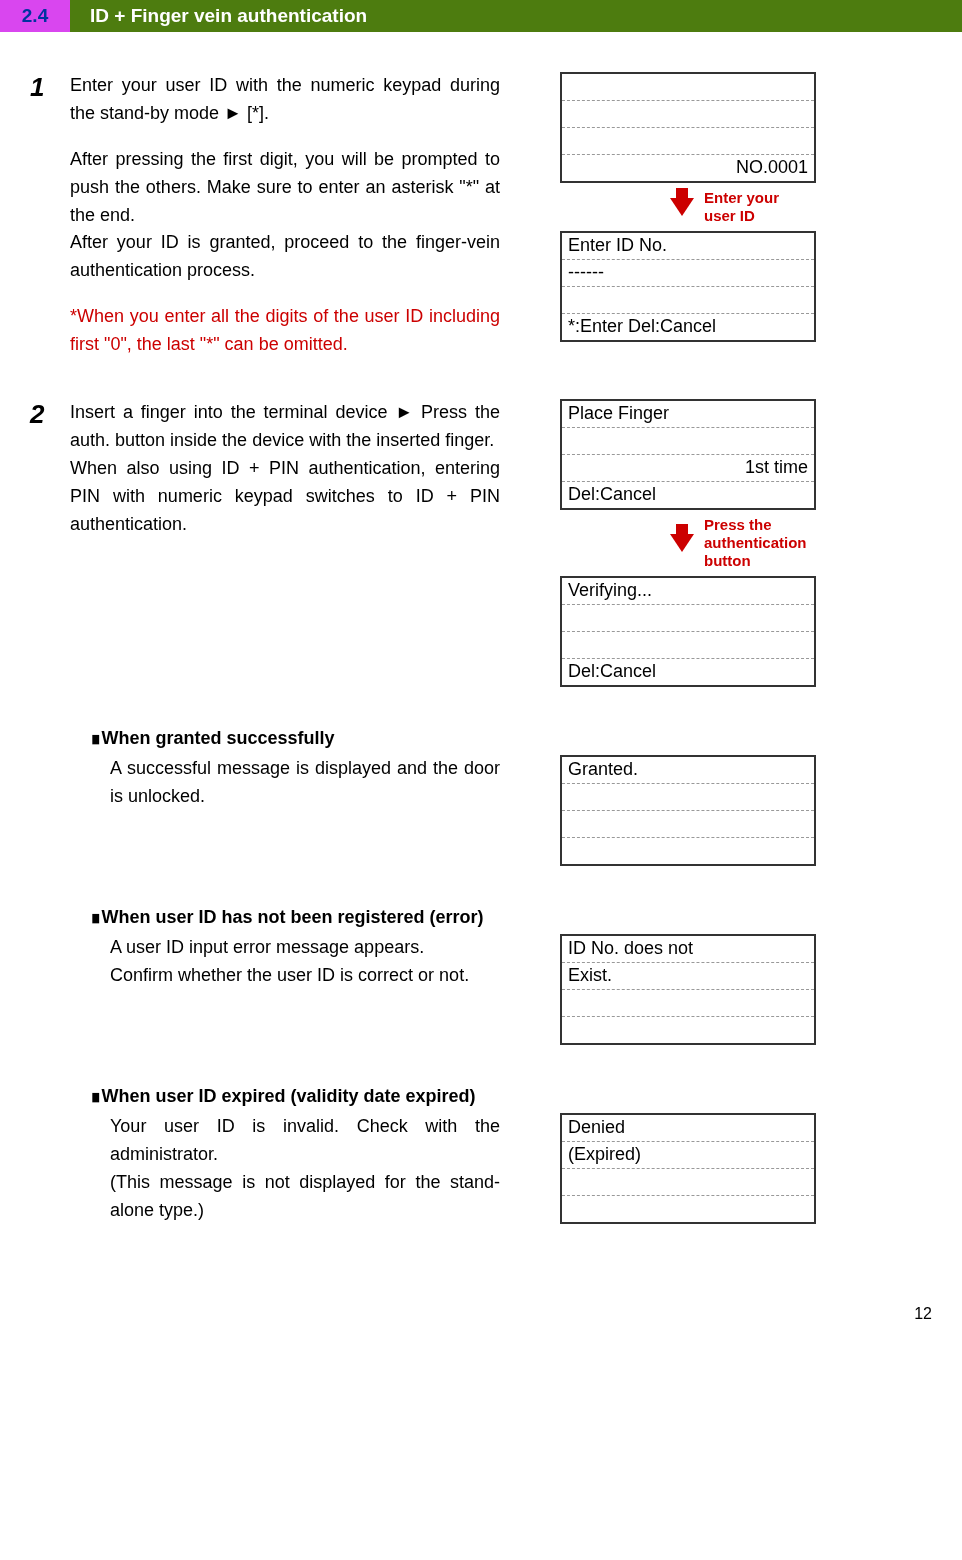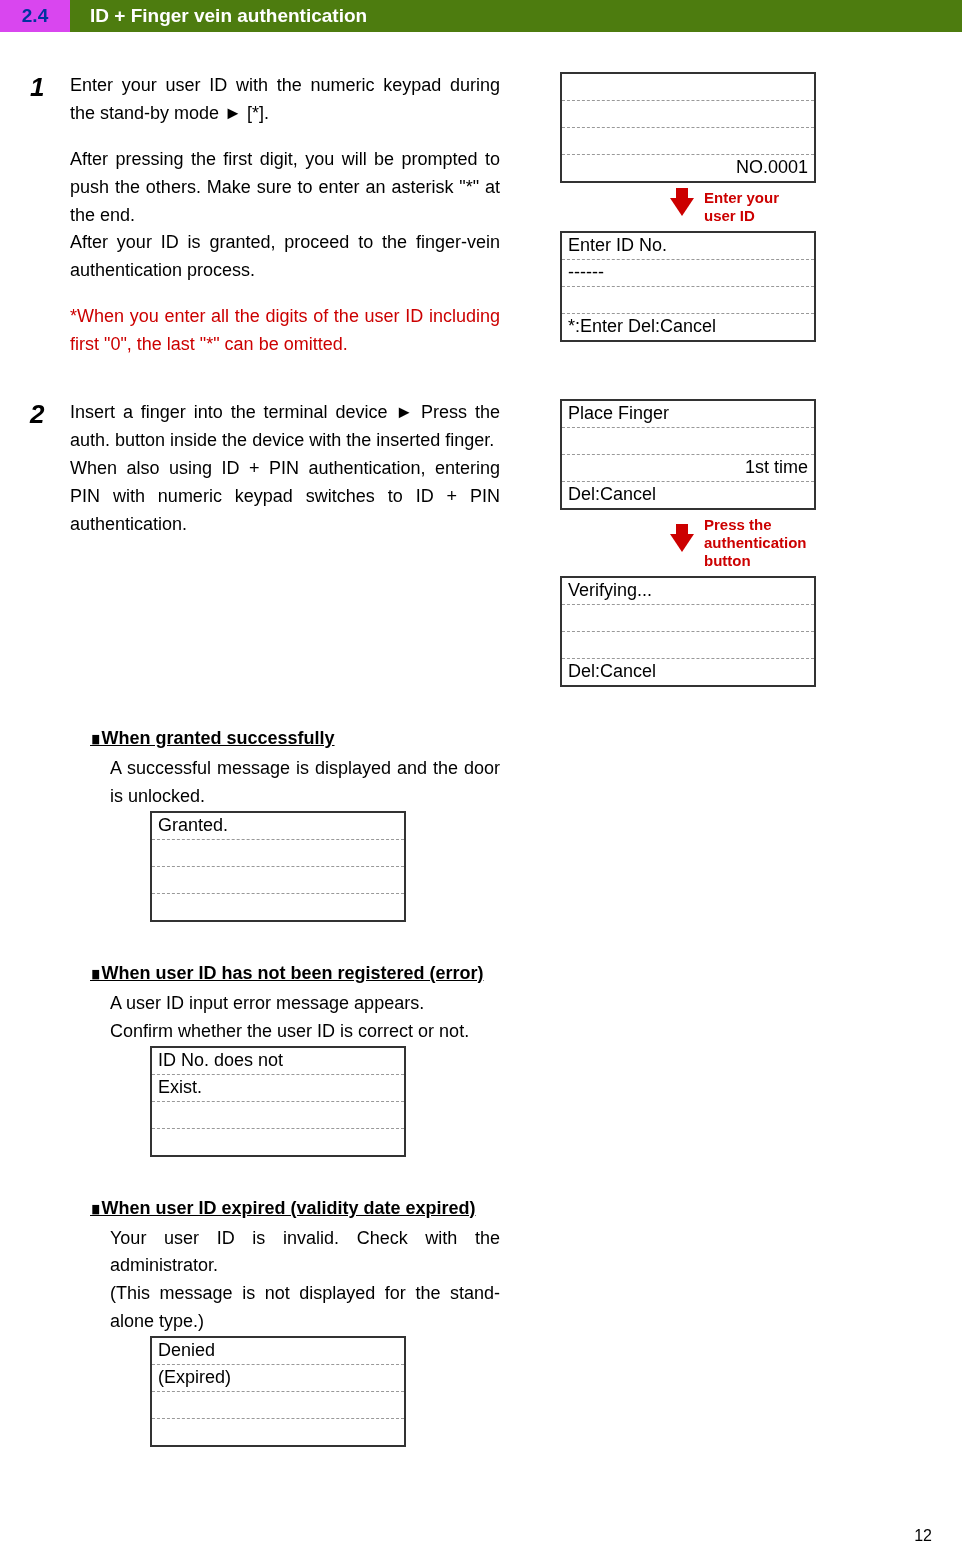--- a/index.html
+++ b/index.html
@@ -105,35 +105,33 @@
     font-size: 15px;
     margin-left: 10px;
     line-height: 1.2;
   }
   .subsection {
     margin-left: 60px;
     margin-bottom: 40px;
   }
   .sub-row {
     display: flex;
-    flex-direction: column;
   }
   .sub-text {
     width: 410px;
     line-height: 1.55;
     text-align: justify;
   }
   .sub-side {
     flex: 1;
     padding-left: 60px;
   }
   .sub-head {
     font-weight: bold;
     margin-bottom: 6px;
-    text-decoration: underline;
   }
   .sub-body {
     padding-left: 20px;
   }
   .page-num {
     text-align: right;
     margin-top: 80px;
     font-size: 16px;
   }
 </style>

